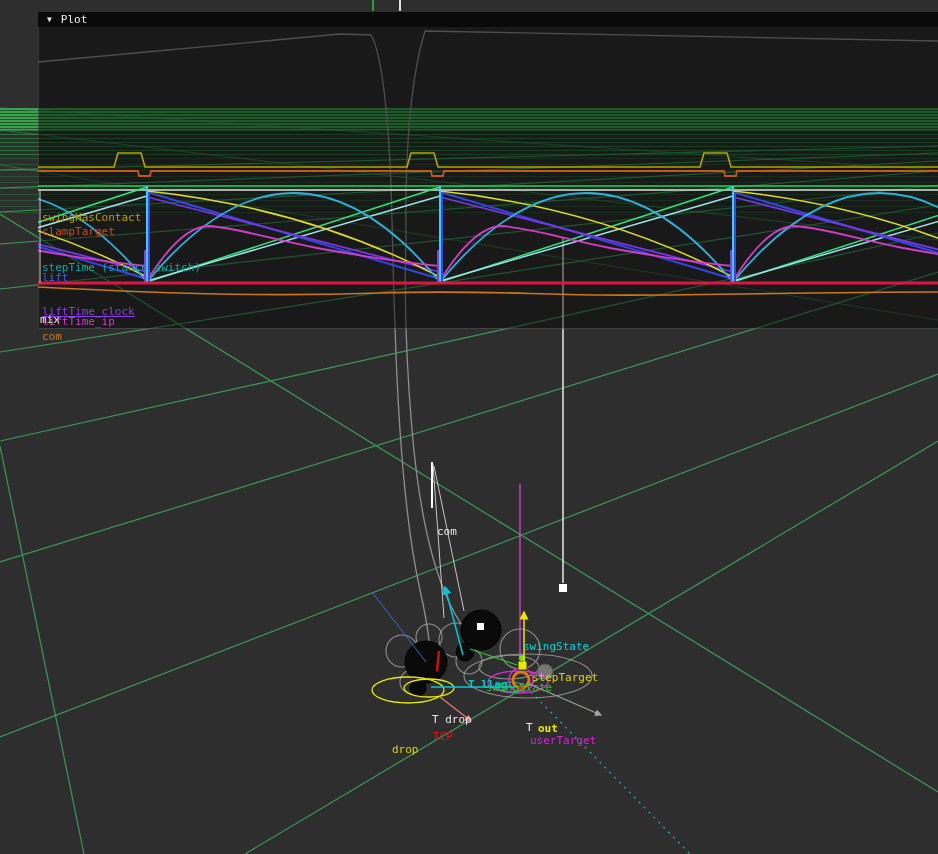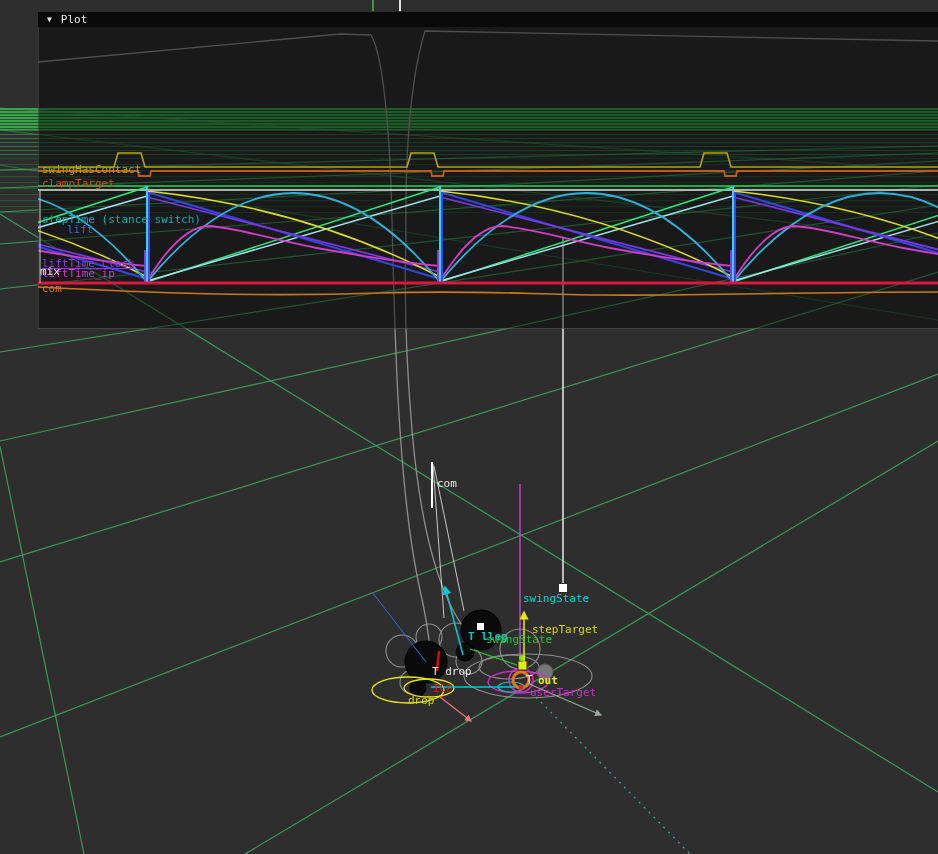--- a/index.html
+++ b/index.html
@@ -16,21 +16,21 @@
   #scene-svg{position:absolute;left:0;top:0;z-index:1;}
   .panel-body{position:absolute;left:38px;top:27px;width:900px;height:301px;z-index:2;
     background:rgba(0,0,0,0.45);
     border-left:1px solid rgba(140,140,140,.25);
     border-bottom:1px solid rgba(160,160,160,.3);}
   #plot-svg{position:absolute;left:38px;top:27px;z-index:3;overflow:hidden;}
   .titlebar{position:absolute;left:38px;top:12px;width:900px;height:15px;z-index:5;
     background:#0a0a0a;color:#f0f0f0;display:flex;align-items:center;gap:9px;
     padding-left:9px;box-sizing:border-box;font-size:11px;line-height:11px;}
   .titlebar .tri{font-size:8px;color:#e8e8e8;cursor:pointer;}
-  .plot-label,.scene-label{position:absolute;font-size:11px;line-height:11px;white-space:pre;z-index:4;}
+  .plot-label,.scene-label{position:absolute;font-size:11px;line-height:11px;white-space:pre;z-index:4;margin-top:48px;}
   .scene-label.bold{font-weight:bold;}
 </style>
 </head>
 <body>
 
 <div class="stage">
 
   <div class="horizon-solid"></div>
   <div class="horizon-mid"></div>
   <div class="horizon-far"></div>
@@ -183,32 +183,32 @@
 
   <div class="titlebar">
     <span class="tri">▼</span>
     <span>Plot</span>
   </div>
 
   <div id="plot-labels" class="layer">
       <span class="plot-label" style="left: 42px; top: 164px; color: rgb(180, 164, 0);">swingHasContact</span>
       <span class="plot-label" style="left: 42px; top: 178px; color: rgb(200, 80, 20);">clampTarget</span>
       <span class="plot-label" style="left: 42px; top: 214px; color: rgb(0, 176, 176);">stepTime (stance switch)</span>
-      <span class="plot-label" style="left: 42px; top: 224px; color: rgb(60, 100, 232); padding-left: 25px;">lift</span>
+      <span class="plot-label" style="left: 42px; top: 224px; color: rgb(60, 100, 232);">lift</span>
       <span class="plot-label" style="left: 42px; top: 258px; color: rgb(138, 60, 230); text-decoration: underline;">liftTime_clock</span>
       <span class="plot-label" style="left: 42px; top: 268px; color: rgb(204, 60, 200);">liftTime_ip</span>
       <span class="plot-label" style="left: 40px; top: 266px; color: rgb(232, 232, 200);">mix</span>
       <span class="plot-label" style="left: 42px; top: 283px; color: rgb(200, 120, 32);">com</span>
     </div>
   <div id="scene-labels" class="layer">
       <span class="scene-label" style="left: 437px; top: 478px; color: rgb(232, 232, 232);">com</span>
       <span class="scene-label" style="left: 523px; top: 593px; color: rgb(0, 216, 216);">swingState</span>
       <span class="scene-label" style="left: 532px; top: 624px; color: rgb(216, 216, 0);">stepTarget</span>
       <span class="scene-label" style="left: 468px; top: 631px; color: rgb(0, 200, 200); font-weight: bold;">T lleg</span>
       <span class="scene-label" style="left: 486px; top: 634px; color: rgb(40, 200, 40);">swingState</span>
       <span class="scene-label" style="left: 432px; top: 666px; color: rgb(232, 232, 232);">T drop</span>
       <span class="scene-label" style="left: 433px; top: 683px; color: rgb(224, 24, 24);">ICP</span>
       <span class="scene-label" style="left: 526px; top: 674px; color: rgb(232, 232, 232);">T</span>
       <span class="scene-label bold" style="left: 538px; top: 675px; color: rgb(232, 232, 0); text-align: right;">out</span>
       <span class="scene-label" style="left: 530px; top: 687px; color: rgb(208, 40, 208);">userTarget</span>
-      <span class="scene-label" style="left: 408px; top: 696px; color: rgb(216, 216, 0); font-family: Liberation Mono, monospace;">drop</span>
+      <span class="scene-label" style="left: 392px; top: 696px; color: rgb(216, 216, 0);">drop</span>
     </div>
 </div>
 
 </body></html>

